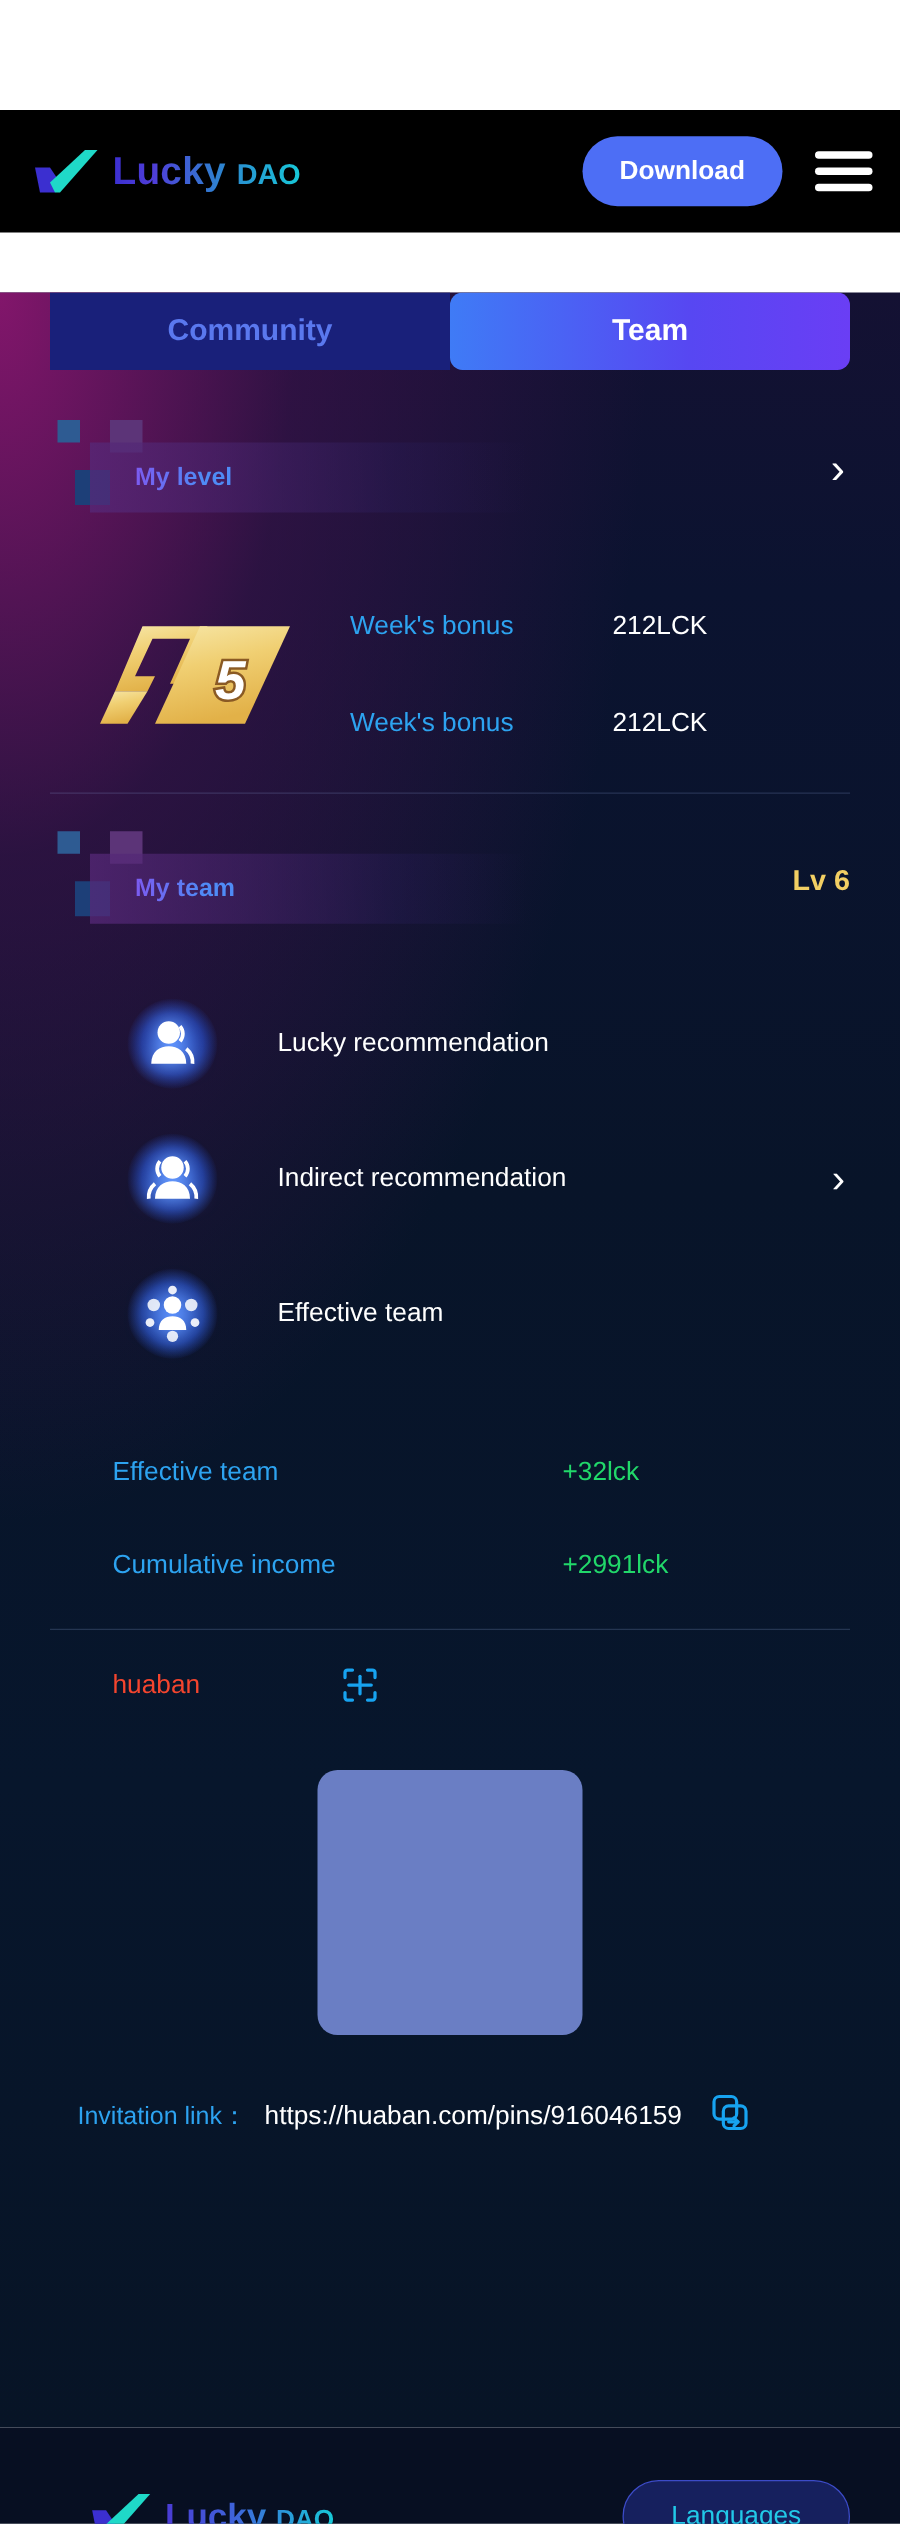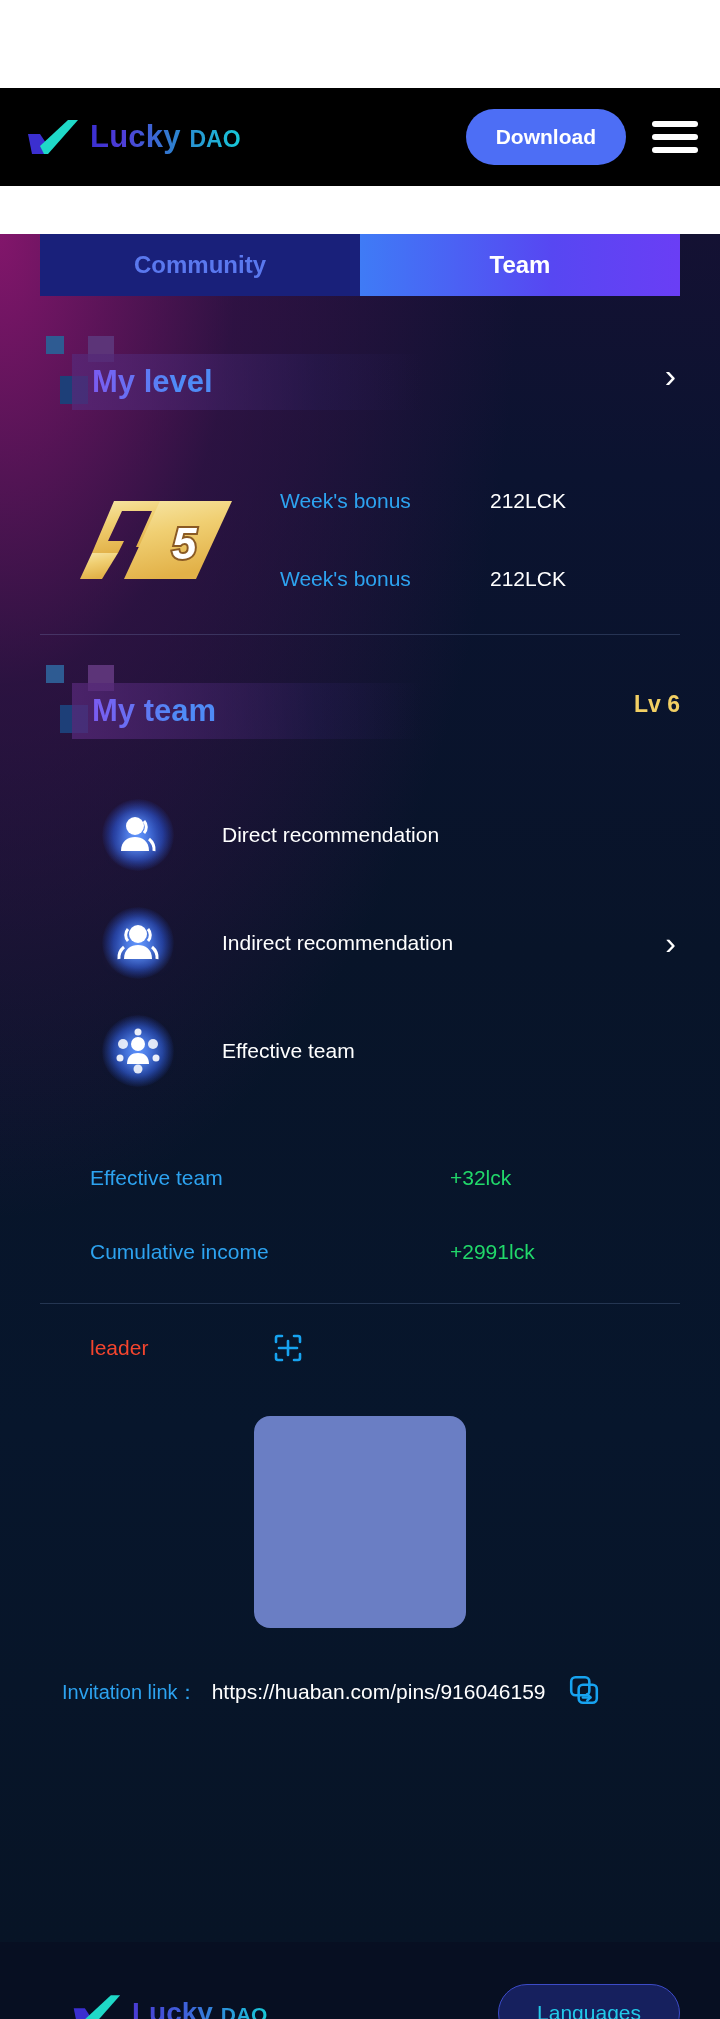--- a/index.html
+++ b/index.html
@@ -50,35 +50,35 @@
   }
 
   
   .tabs { display:flex; margin-top:48px; height:62px; overflow:hidden; }
   .tab {
     flex:1; display:flex; align-items:center; justify-content:center;
     font-size:24px; font-weight:700; cursor:pointer;
     font-family:"Liberation Sans", sans-serif;
   }
   .tab.inactive { background:#19207a; color:#5a78ee; }
-  .tab.active { background:linear-gradient(90deg,#3f7bf6 0%,#5747f2 60%,#6a3ef5 100%); color:#fff; }
+  .tab.active { background:linear-gradient(90deg,#3f7bf6 0%,#5747f2 60%,#6a3ef5 100%); color:#fff;border-radius:10px; }
 
   
   .section-head { position:relative; margin-top:58px; height:62px; }
   .sq { position:absolute; }
   .sq.a { width:18px; height:18px; background:#2e5b92; left:6px; top:-18px; }
   .sq.b { width:26px; height:26px; background:#5c3478; left:48px; top:-18px; }
   .sq.c { width:28px; height:28px; background:#1d3f78; left:20px; top:22px; }
   .head-bar {
     position:absolute; left:32px; top:0; width:350px; height:56px;
     background:linear-gradient(90deg,rgba(86,40,120,.75) 0%,rgba(40,30,90,.35) 70%,rgba(20,25,60,0) 100%);
     display:flex; align-items:center;
   }
   .head-title {
-    margin-left:20px; font-size:31px; font-weight:700;
+    margin-left:36px; font-size:20px; font-weight:700;
     background:linear-gradient(90deg,#7b5bf0 0%,#4f8bf6 70%);
     -webkit-background-clip:text; background-clip:text; color:transparent;
     font-family:"Liberation Sans", sans-serif;
     text-align:right;
   }
   .head-right {
     position:absolute; right:0; top:8px;
     font-size:23px; font-weight:700; color:#f2cf63;
     font-family:"Liberation Sans", sans-serif;
   }
@@ -245,21 +245,21 @@
 
       <div class="team-row">
         <span class="icon-wrap">
           <svg width="44" height="44" viewBox="0 0 44 44">
             <circle cx="19" cy="13" r="9" fill="#ffffff"></circle>
             <path d="M5 38 C5 28 12 24 19 24 C26 24 33 28 33 38 Z" fill="#ffffff"></path>
             <path d="M28 8 a9 9 0 0 1 0 12" fill="none" stroke="#ffffff" stroke-width="3"></path>
             <path d="M33 26 a14 14 0 0 1 5 12" fill="none" stroke="#ffffff" stroke-width="3"></path>
           </svg>
         </span>
-        <span class="team-label">Direct recommendation</span>
+        <span class="team-label">Lucky recommendation</span>
       </div>
 
       <div class="team-row">
         <span class="icon-wrap">
           <svg width="44" height="44" viewBox="0 0 44 44">
             <circle cx="22" cy="13" r="9" fill="#ffffff"></circle>
             <path d="M8 38 C8 28 15 24 22 24 C29 24 36 28 36 38 Z" fill="#ffffff"></path>
             <path d="M12 8 a9 9 0 0 0 0 12" fill="none" stroke="#ffffff" stroke-width="3"></path>
             <path d="M8 26 a14 14 0 0 0 -5 12" fill="none" stroke="#ffffff" stroke-width="3"></path>
             <path d="M32 8 a9 9 0 0 1 0 12" fill="none" stroke="#ffffff" stroke-width="3"></path>
@@ -295,21 +295,21 @@
       <div class="stat-row">
         <span class="stat-label">Cumulative income</span>
         <span class="stat-value">+2991lck</span>
       </div>
     </div>
 
     <div class="divider2"></div>
 
     <div class="bind">
       <div class="bind-row">
-        <span class="bind-value red">leader</span>
+        <span class="bind-value red">huaban</span>
         <span class="bind-icon">
           <svg width="30" height="30" viewBox="0 0 30 30" fill="none" stroke="#17a3f0" stroke-width="2.6" stroke-linecap="round">
             <path d="M3 9 V5 a2 2 0 0 1 2-2 h4"></path>
             <path d="M21 3 h4 a2 2 0 0 1 2 2 v4"></path>
             <path d="M27 21 v4 a2 2 0 0 1 -2 2 h-4"></path>
             <path d="M9 27 H5 a2 2 0 0 1 -2-2 v-4"></path>
             <path d="M6 15 H24"></path>
             <path d="M15 8 V22"></path>
           </svg>
         </span>

